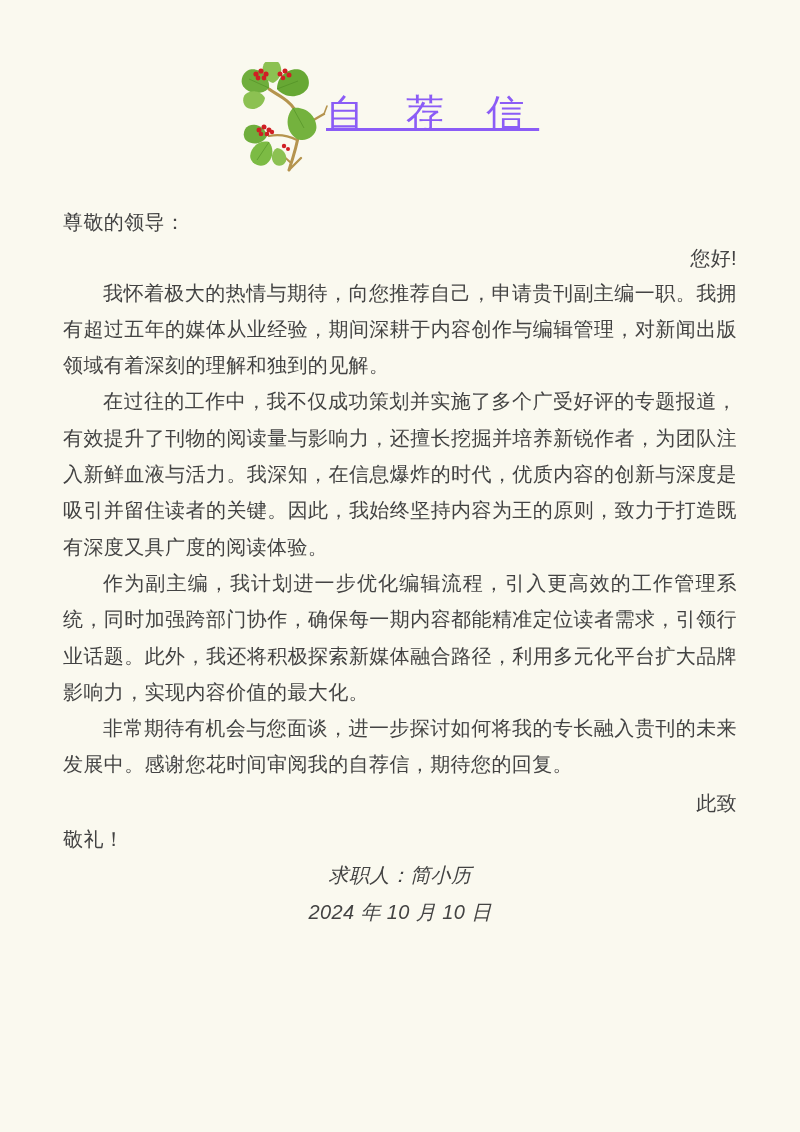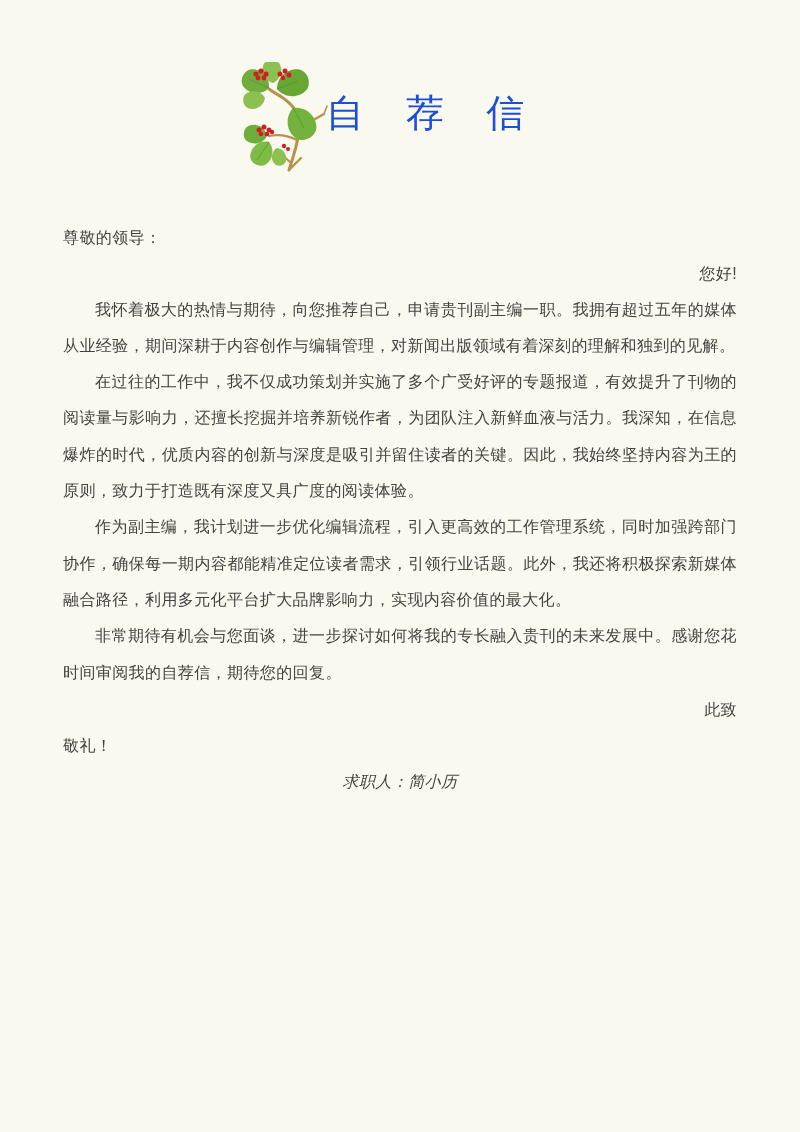--- a/index.html
+++ b/index.html
@@ -25,30 +25,31 @@
     height: 112px;
   }
   .page-title {
     position: absolute;
     left: 326px;
     top: 88px;
     font-family: "DejaVu Serif", "Liberation Serif", serif;
     font-weight: 400;
     font-size: 38px;
     letter-spacing: 15px;
-    color: #1d4ed8;
+    color: #8b5cf6;
     white-space: nowrap;
+    text-decoration: underline;
   }
   
   .letter-body {
     position: absolute;
     left: 63px;
-    top: 220px;
+    top: 204px;
     width: 674px;
-    font-size: 16px;
+    font-size: 20px;
     line-height: 36.3px;
     letter-spacing: 0.4px;
   }
   .letter-body p { margin: 0; }
   .para {
     text-indent: 2em;
     text-align: justify;
     font-family: Liberation Mono, monospace;
   }
   .indent { text-indent: 2em; text-align: right; }
@@ -118,15 +119,16 @@
   <div class="letter-body">
     <p class="salutation">尊敬的领导：</p>
     <p class="indent">您好!</p>
     <p class="para">我怀着极大的热情与期待，向您推荐自己，申请贵刊副主编一职。我拥有超过五年的媒体从业经验，期间深耕于内容创作与编辑管理，对新闻出版领域有着深刻的理解和独到的见解。</p>
     <p class="para">在过往的工作中，我不仅成功策划并实施了多个广受好评的专题报道，有效提升了刊物的阅读量与影响力，还擅长挖掘并培养新锐作者，为团队注入新鲜血液与活力。我深知，在信息爆炸的时代，优质内容的创新与深度是吸引并留住读者的关键。因此，我始终坚持内容为王的原则，致力于打造既有深度又具广度的阅读体验。</p>
     <p class="para">作为副主编，我计划进一步优化编辑流程，引入更高效的工作管理系统，同时加强跨部门协作，确保每一期内容都能精准定位读者需求，引领行业话题。此外，我还将积极探索新媒体融合路径，利用多元化平台扩大品牌影响力，实现内容价值的最大化。</p>
     <p class="para">非常期待有机会与您面谈，进一步探讨如何将我的专长融入贵刊的未来发展中。感谢您花时间审阅我的自荐信，期待您的回复。</p>
     <p class="indent">此致</p>
     <p>敬礼！</p>
     <p class="right">求职人：简小历</p>
+    <p class="right">2024 年 10 月 10 日</p>
   </div>
 
 </div>
 
 </body></html>

